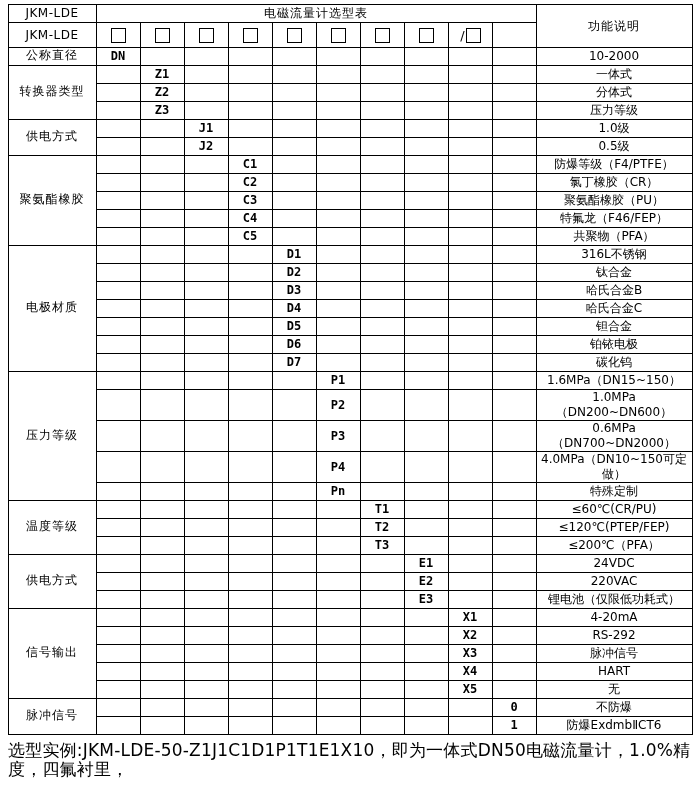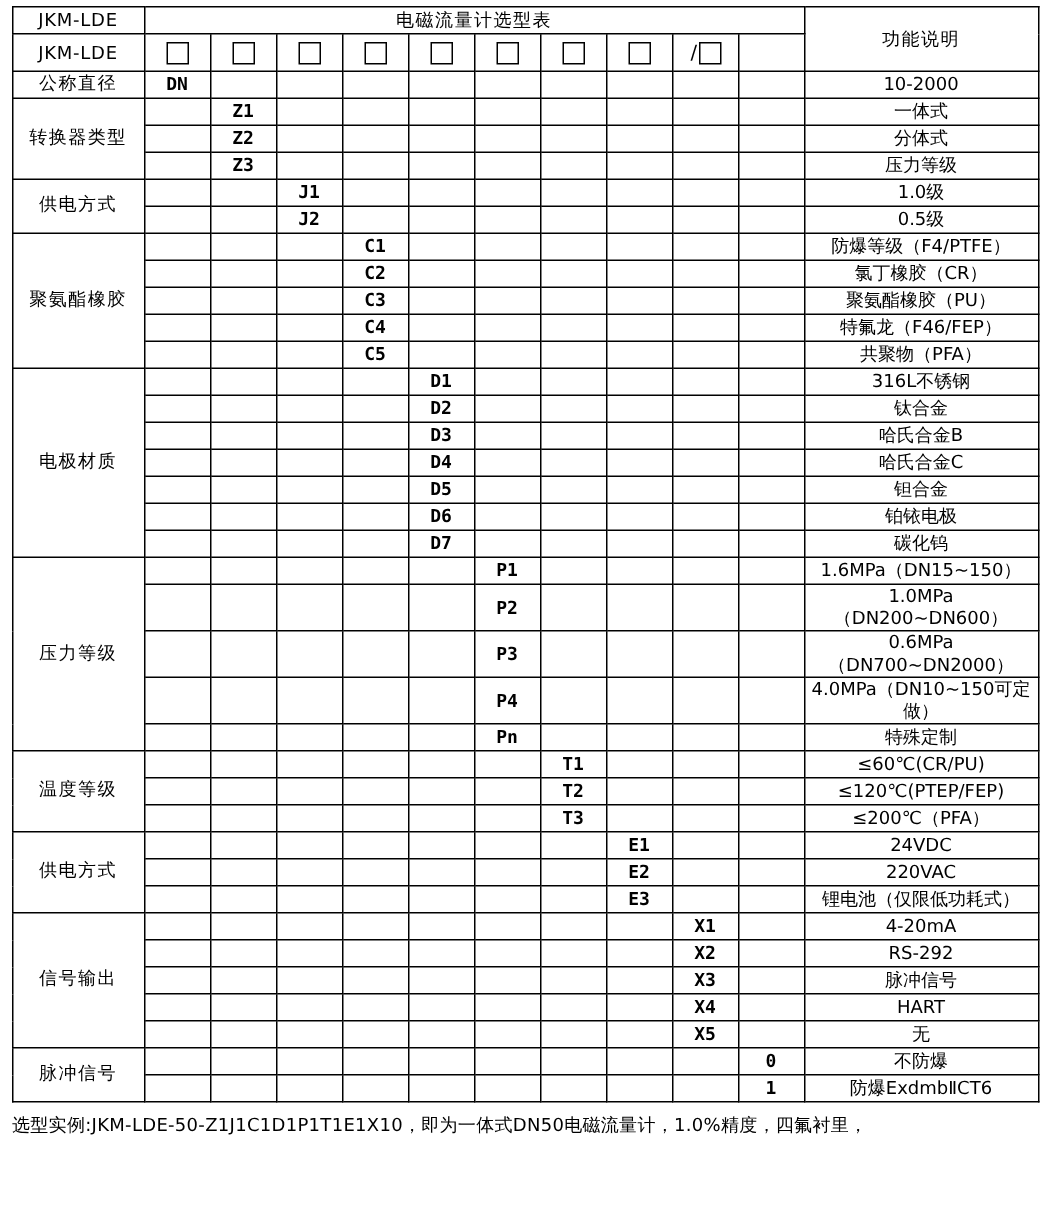--- a/index.html
+++ b/index.html
@@ -70,21 +70,21 @@
     display: inline-block;
   }
   .slashmark {
     display: inline-block;
     font-size: 13px;
     padding: 0 1px;
   }
   .notes {
     width: 684px;
     margin: 6px auto 12px auto;
-    font-size: 12px;
+    font-size: 17px;
     line-height: 19px;
     letter-spacing: 0.2px;
   }
   .notes div {
     text-indent: 0;
   }
   .notes .indent {
     padding-left: 16px;
   }
 </style>

